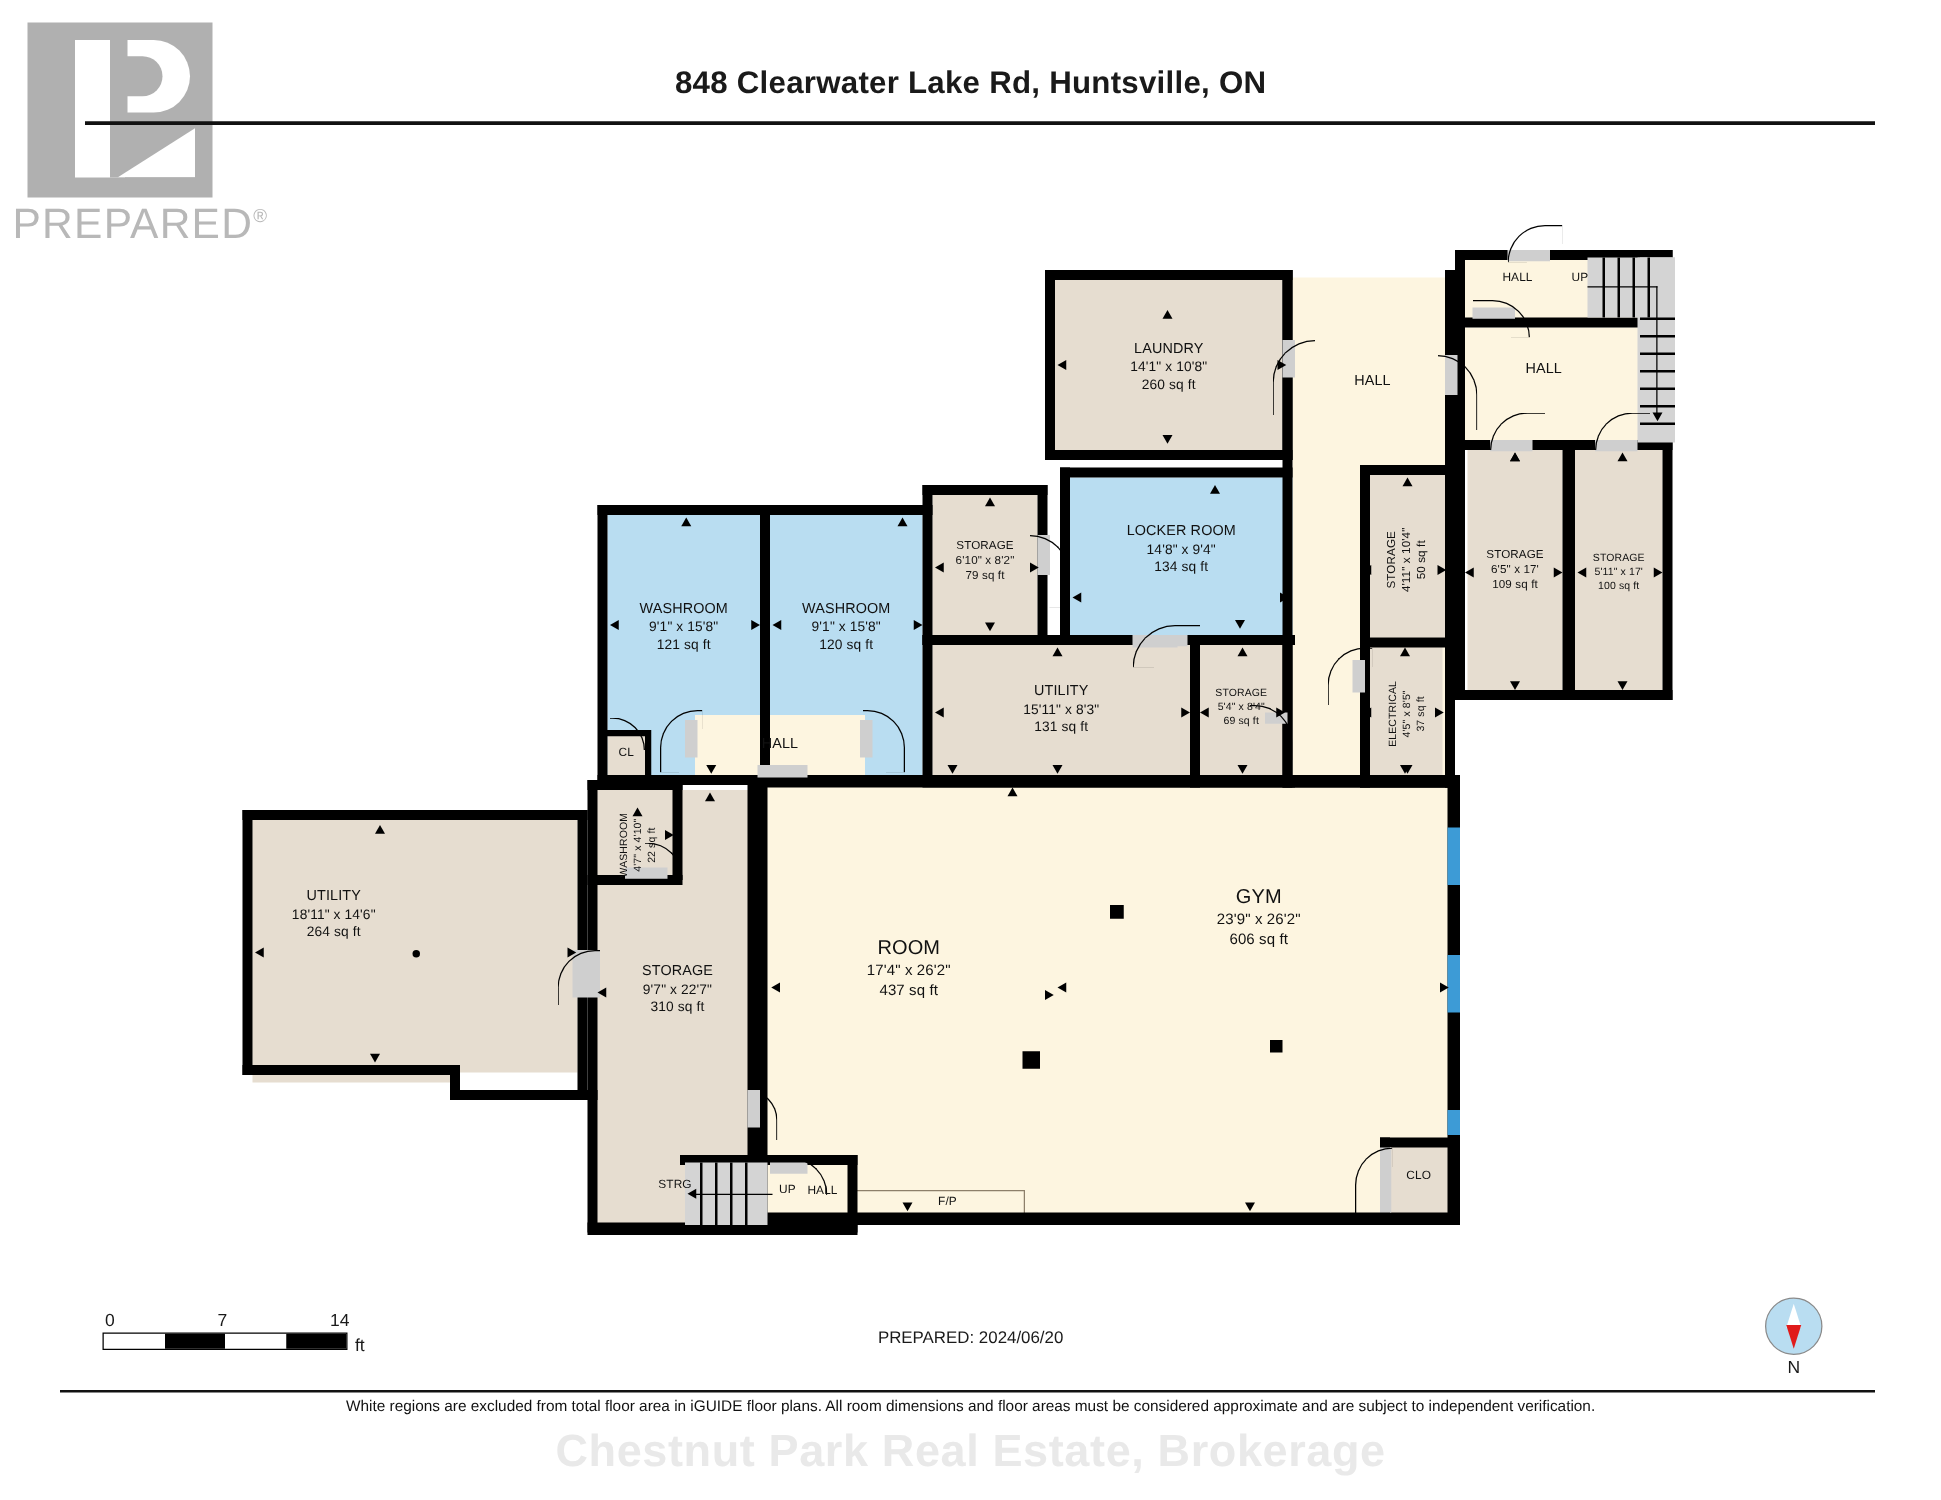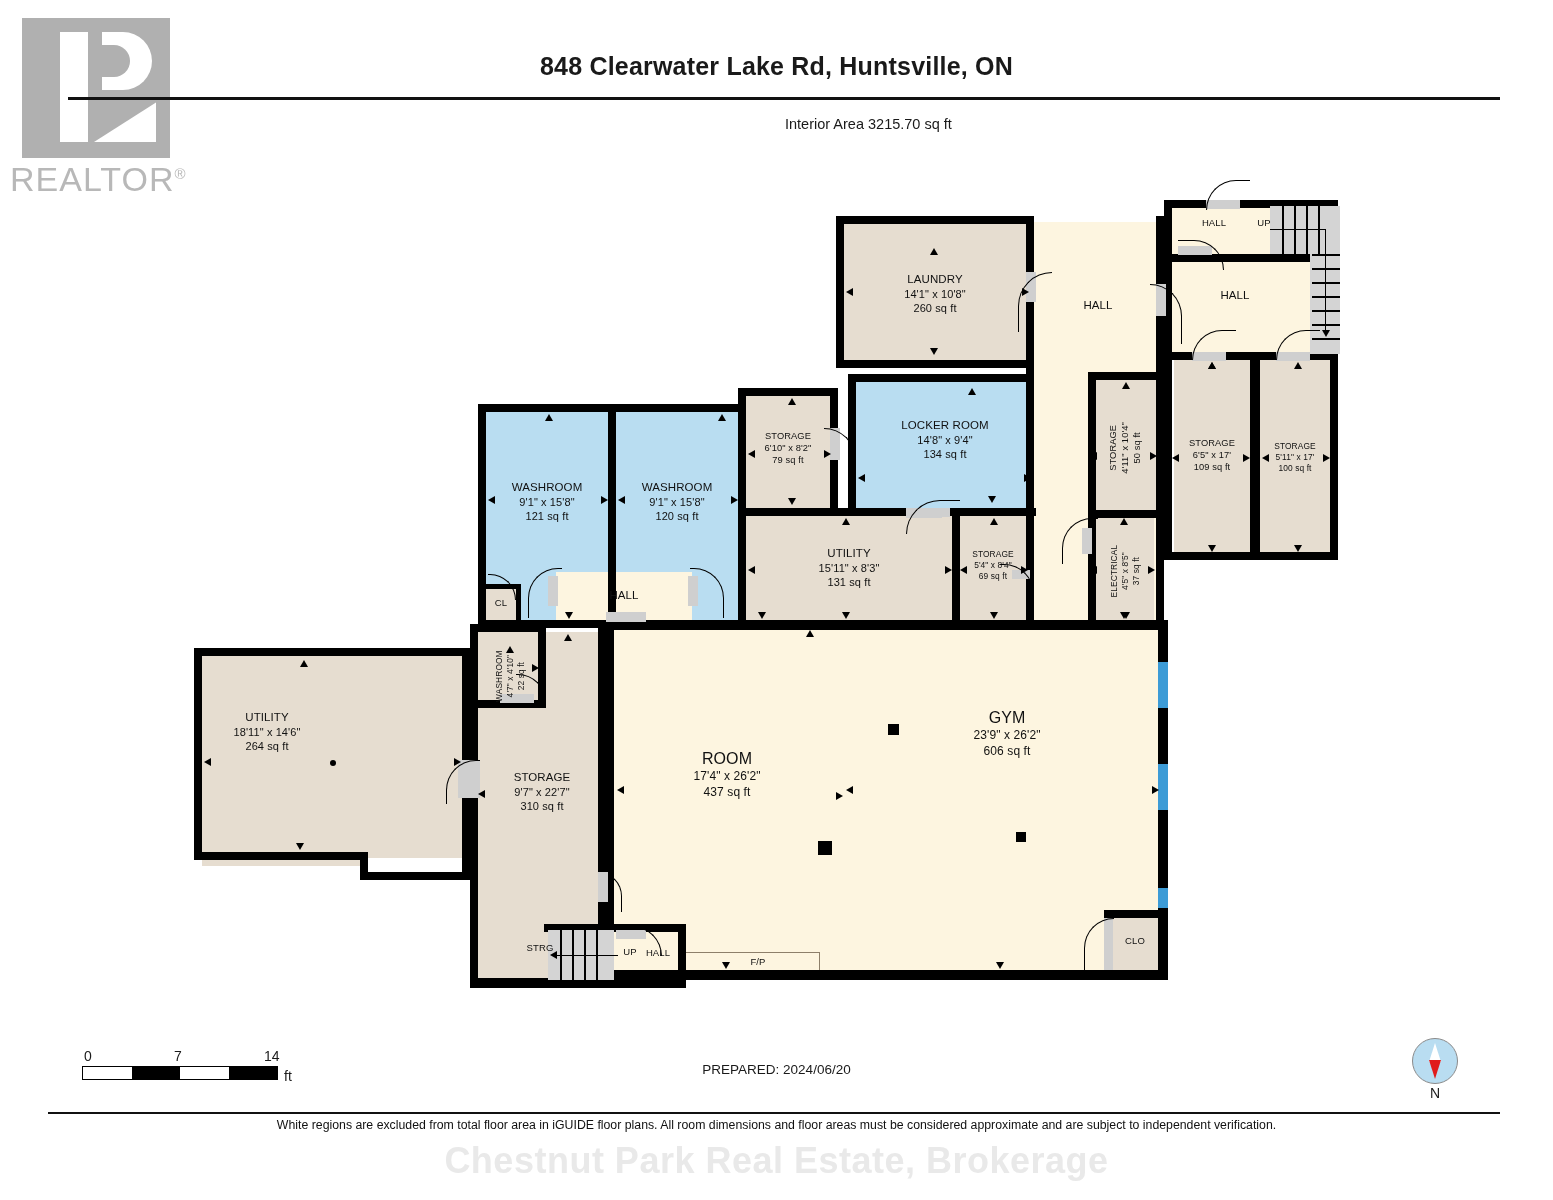--- a/index.html
+++ b/index.html
@@ -150,27 +150,26 @@
 <body>
 
 <div id="realtor-logo">
   <div class="mark">
     <div class="bar-v"></div>
     <div class="bowl"></div>
     <div class="bowl-inner"></div>
     <div class="gap"></div>
     <div class="leg"></div>
   </div>
-  <div class="word"><span>REALTOR</span><sup>®</sup></div>
+  <div class="word"><span>PREPARED</span><sup>®</sup></div>
 </div>
 
 <div id="page-title">848 Clearwater Lake Rd, Huntsville, ON</div>
 <div id="title-rule"></div>
 <div id="subheader">
-  <div class="row2">Interior Area 3215.70 sq ft</div>
 </div>
 
 <div id="floorplan">
 
   <div class="rm fill-tan" style="left:844px; top:224px; width:182px; height:136px;"></div>
 
   <div class="rm fill-cream" style="left:1034px; top:222px; width:128px; height:408px;"></div>
 
   <div class="rm fill-cream" style="left:1172px; top:208px; width:138px; height:48px;"></div>
 

